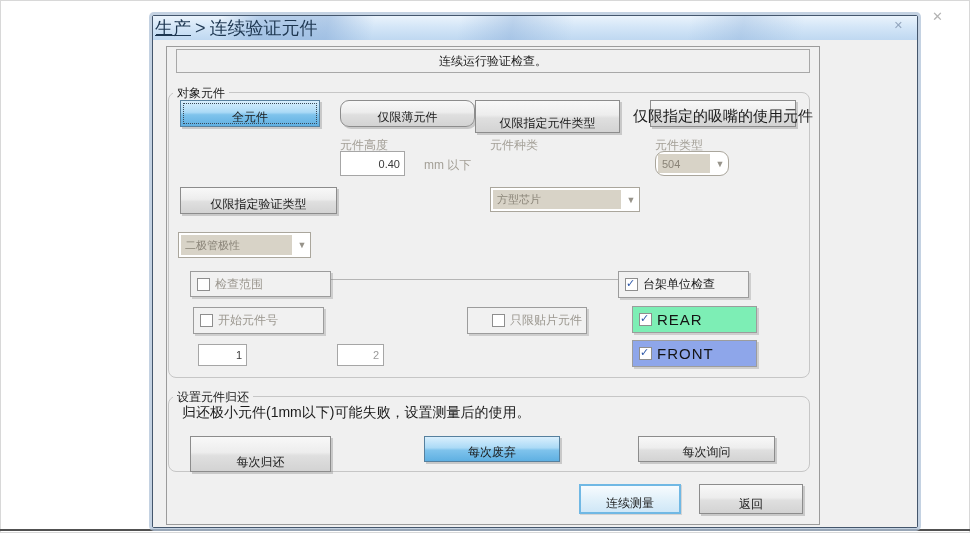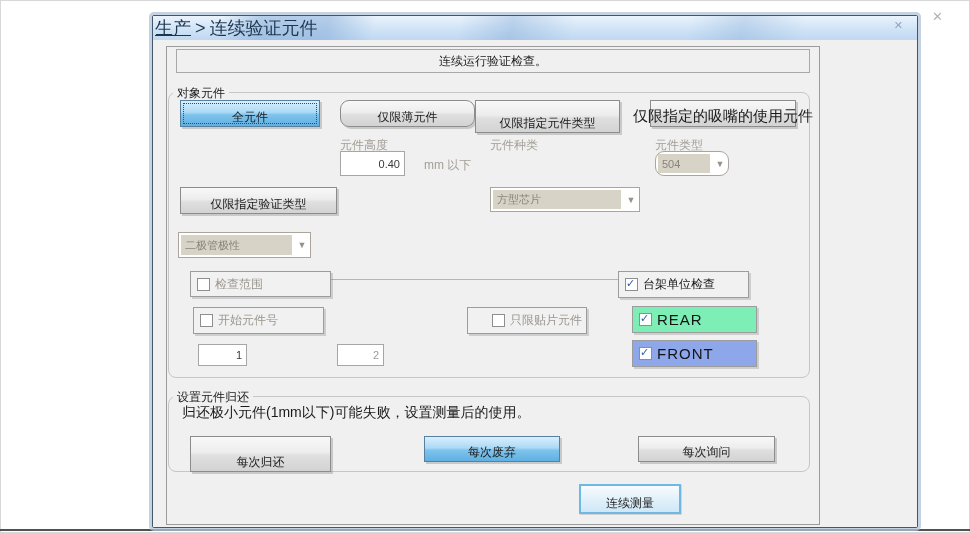--- a/index.html
+++ b/index.html
@@ -204,14 +204,17 @@
   <div class="btn blue" style="left:271px;top:420px;width:136px;height:26px;">
     <span>每次废弃</span>
   </div>
   <div class="btn" style="left:485px;top:420px;width:137px;height:26px;">
     <span>每次询问</span>
   </div>
 
   <div class="btn default-blue" style="left:426px;top:468px;width:102px;height:30px;">
     <span>连续测量</span>
   </div>
+  <div class="btn" style="left:546px;top:468px;width:104px;height:30px;">
+    <span>返回</span>
+  </div>
 
 </div>
 
 </body></html>

